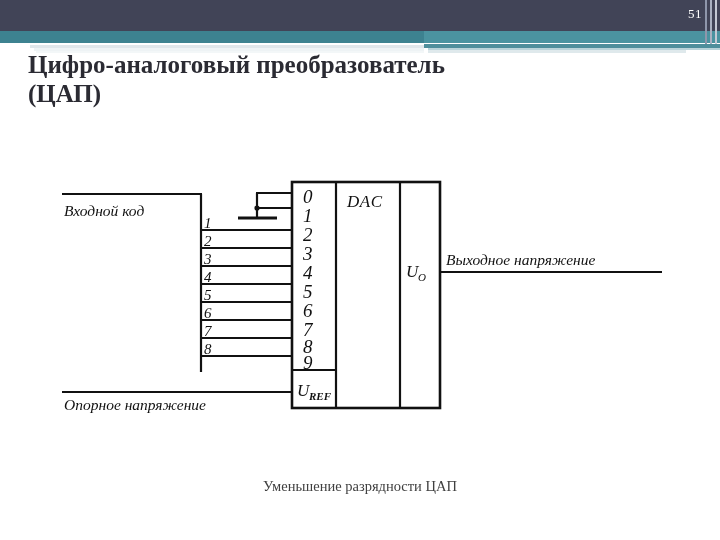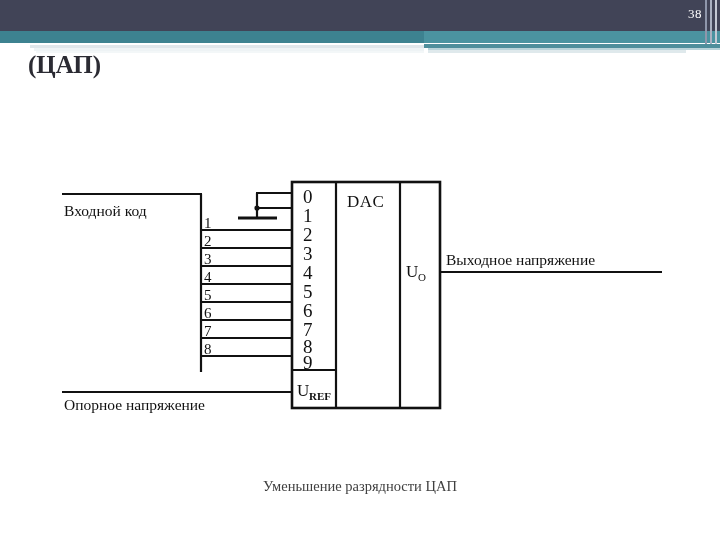--- a/index.html
+++ b/index.html
@@ -113,20 +113,21 @@
     color: #2b2b33;
   }
 
   
   #diagram {
     position: absolute;
     left: 0;
     top: 0;
     width: 720px;
     height: 540px;
+    font-style: italic;
   }
   #diagram svg {
     display: block;
   }
 
   
   #figure-caption {
     position: absolute;
     left: 0;
     top: 478px;
@@ -145,31 +146,32 @@
 </head>
 <body>
 
 <div id="header-banner">
   <div class="banner-dark"></div>
   <div class="banner-teal"></div>
   <div class="banner-teal-light"></div>
   <div class="vstrip a"></div>
   <div class="vstrip b"></div>
   <div class="vstrip c"></div>
-  <div id="page-number">38</div>
+  <div id="page-number">51</div>
 </div>
 
 <div class="rule rule-teal-long"></div>
 <div class="rule rule-pale-wide"></div>
 <div class="rule rule-pale-long"></div>
 <div class="rule rule-teal-thin"></div>
 <div class="rule rule-soft-bottom"></div>
 <div class="rule rule-soft-left"></div>
 
 <div id="slide-title">
+  <div>Цифро-аналоговый преобразователь</div>
   <div>(ЦАП)</div>
 </div>
 
 <div id="diagram">
   <svg width="720" height="540" viewBox="0 0 720 540" xmlns="http://www.w3.org/2000/svg">
 
     <line x1="62" y1="194" x2="202" y2="194" stroke="#111111" stroke-width="2.2"></line>
 
     <line x1="201" y1="194" x2="201" y2="372" stroke="#111111" stroke-width="2.2"></line>
 

